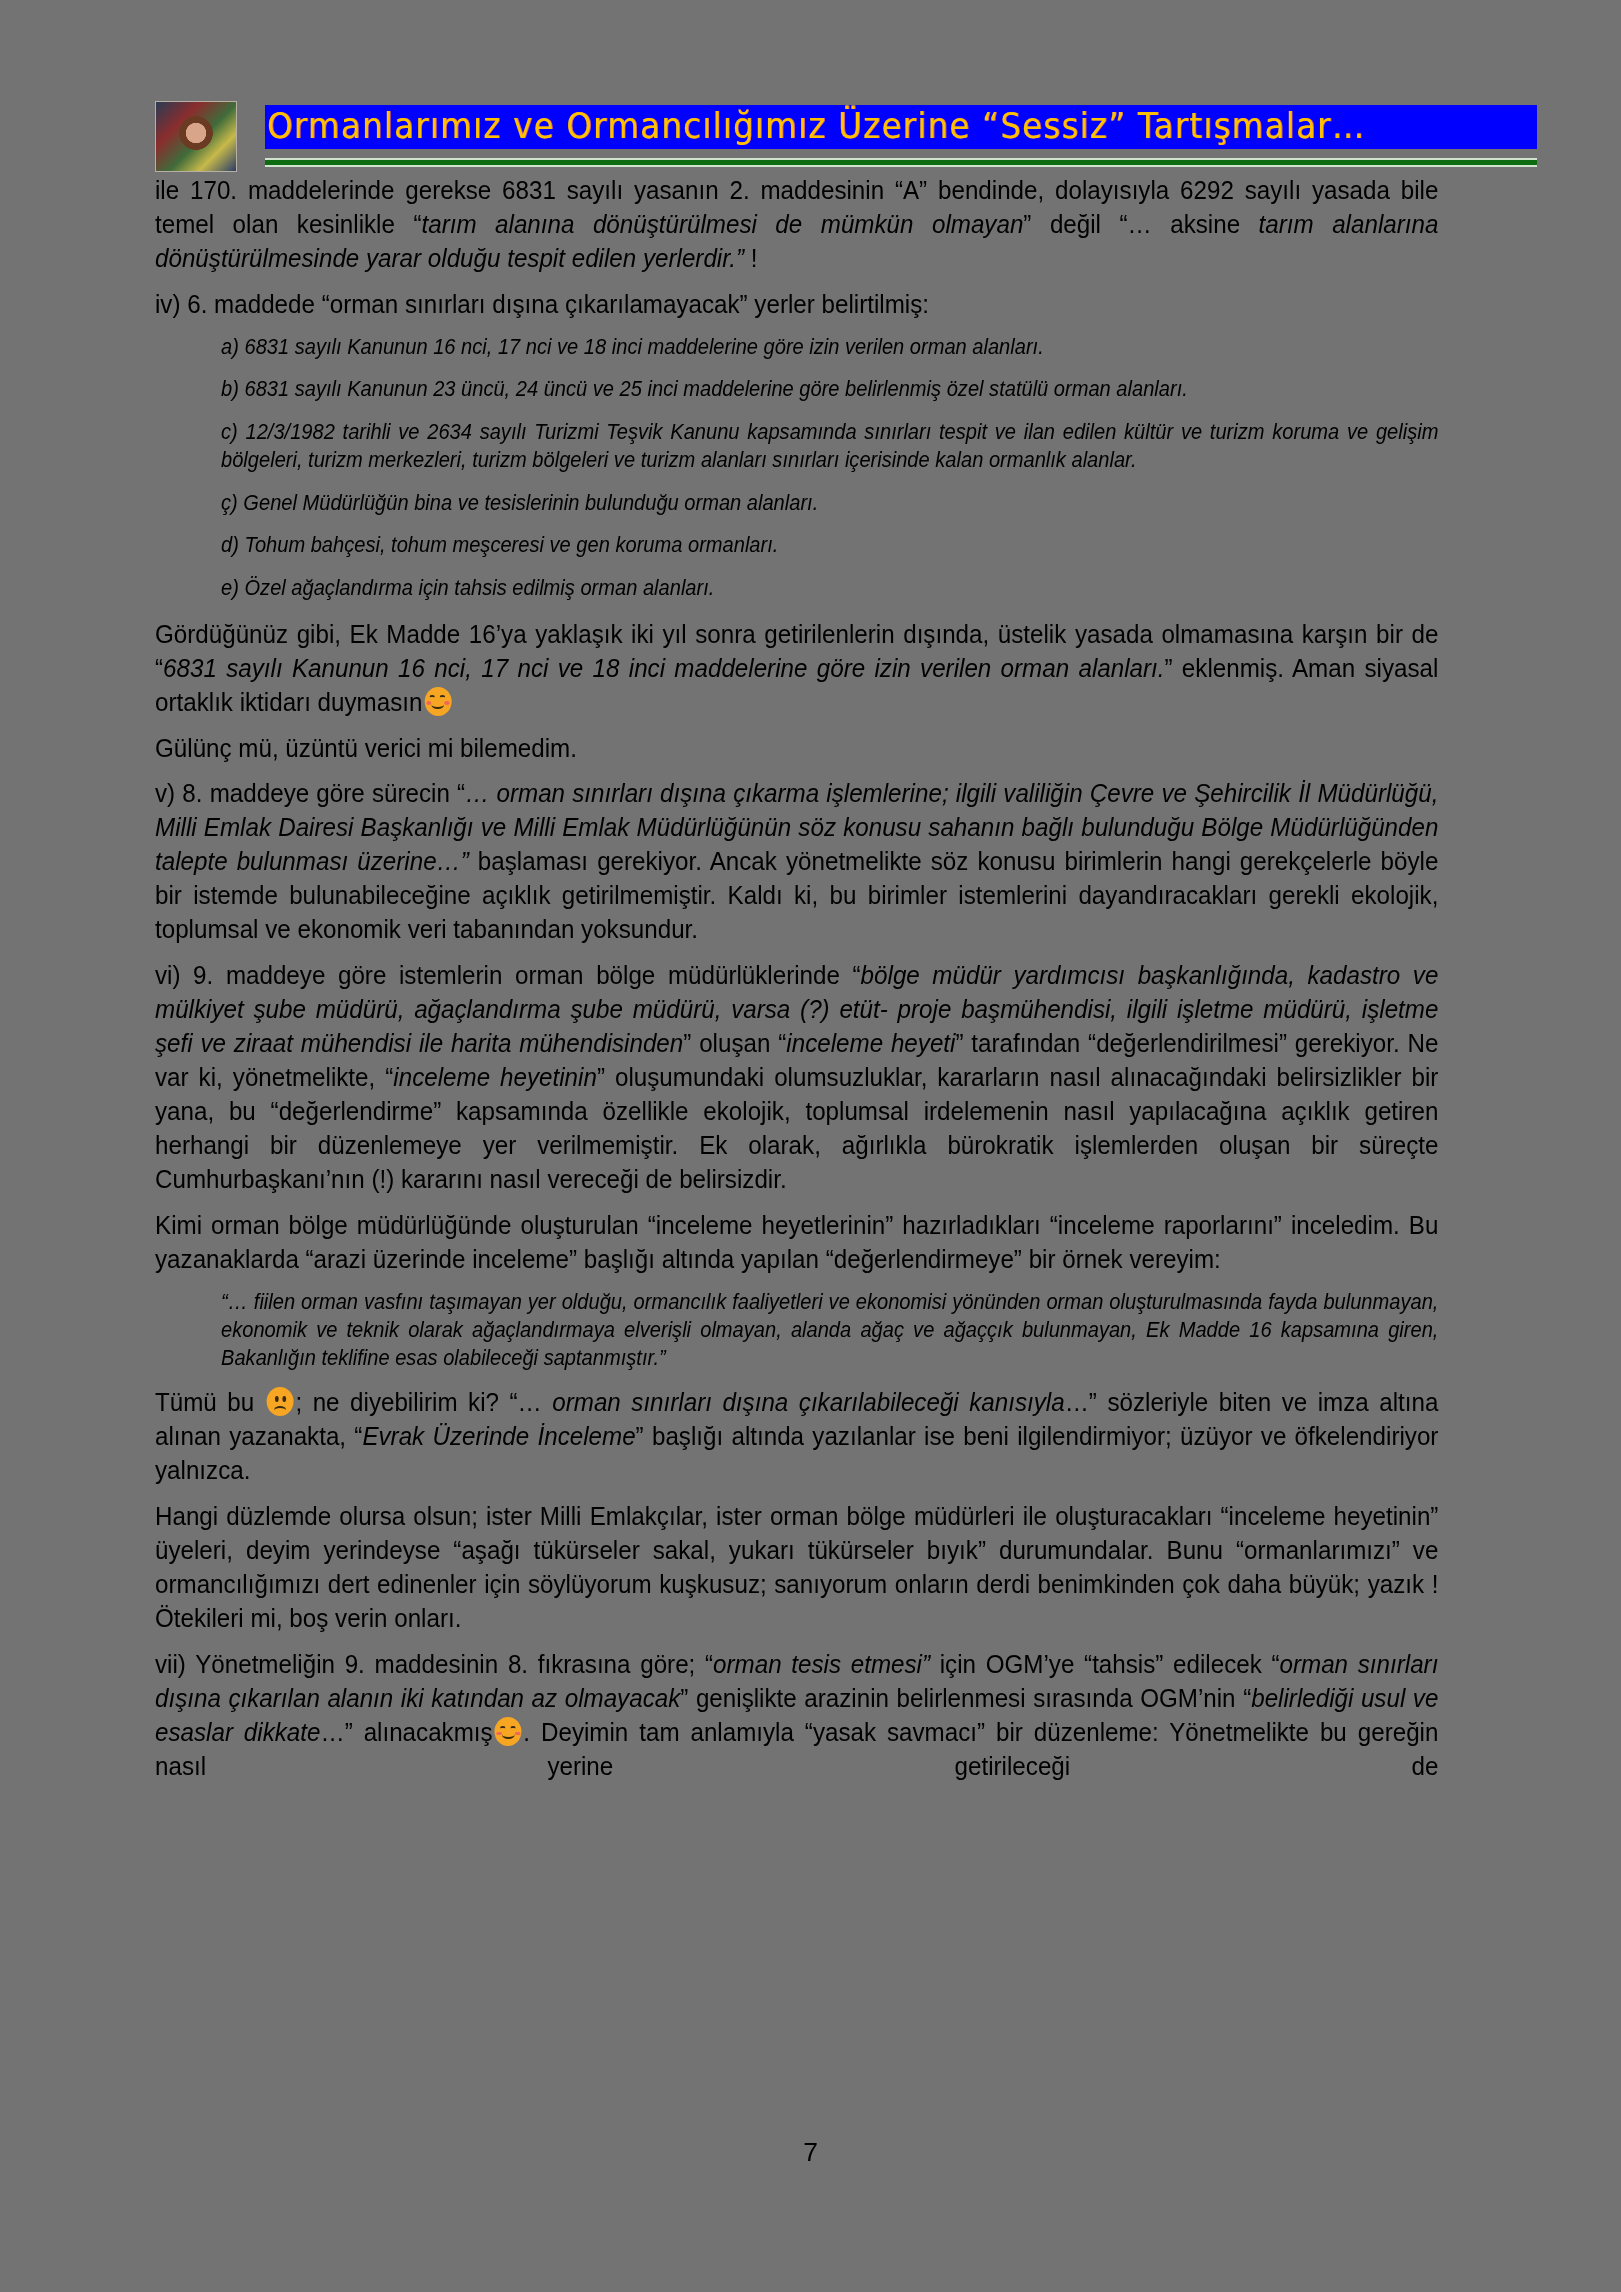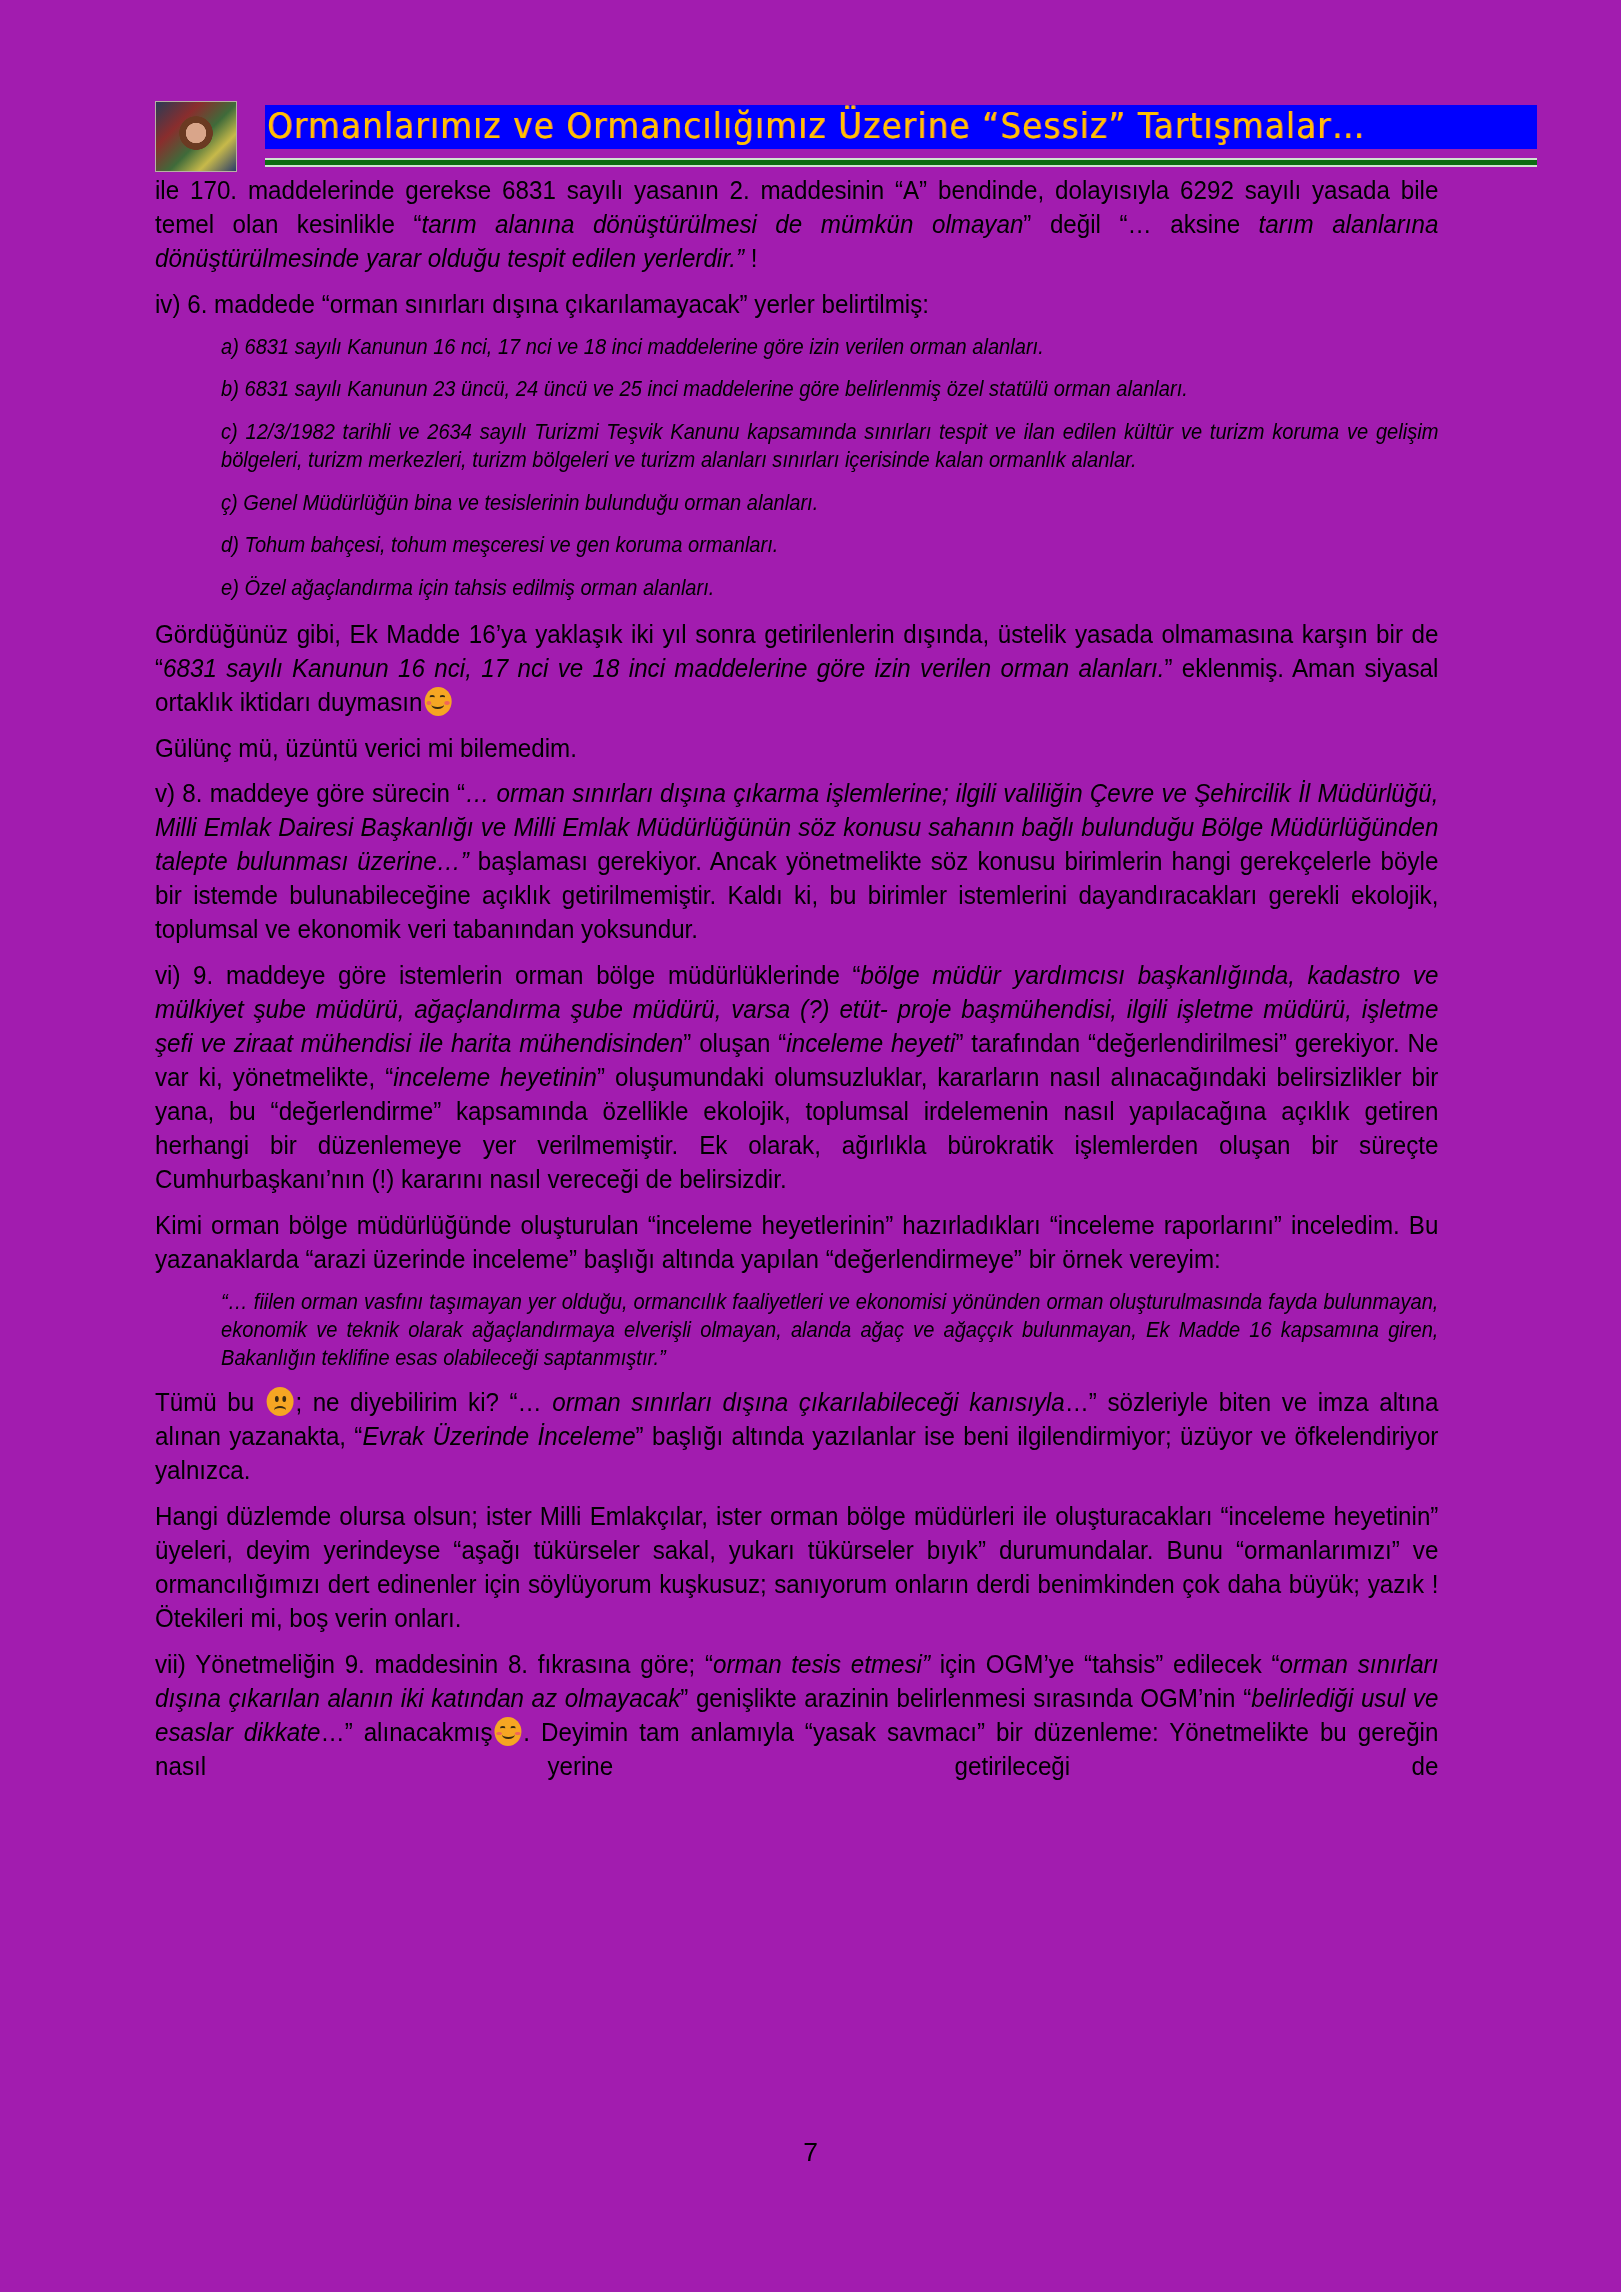--- a/index.html
+++ b/index.html
@@ -1,17 +1,17 @@
 <!DOCTYPE html>
 <html><head>
 <meta charset="utf-8">
 <style>
   html, body { margin: 0; padding: 0; background: #ffffff; }
   body { width: 1621px; height: 2293px; position: relative; overflow: hidden; }
-  .page { position: absolute; left: 0; top: 0; width: 1621px; height: 2293px; background: #a21caf; }
+  .page { position: absolute; left: 0; top: 0; width: 1621px; height: 2293px; background: #737373; }
   .photo {
     position: absolute; left: 155px; top: 101px; width: 80px; height: 69px;
     background: radial-gradient(circle at 50% 45%, #d9a58a 0 18%, #6b3a22 19% 30%, transparent 31%),
                 linear-gradient(135deg, #2b3b55 0%, #8a2d2d 30%, #3f6b3a 55%, #c7b94a 75%, #2a3d6a 100%);
     border: 1px solid #b8b0a4;
   }
   .banner {
     position: absolute; left: 265px; top: 105px; width: 1272px; height: 44px;
     background: #0000ff; overflow: hidden;
   }

